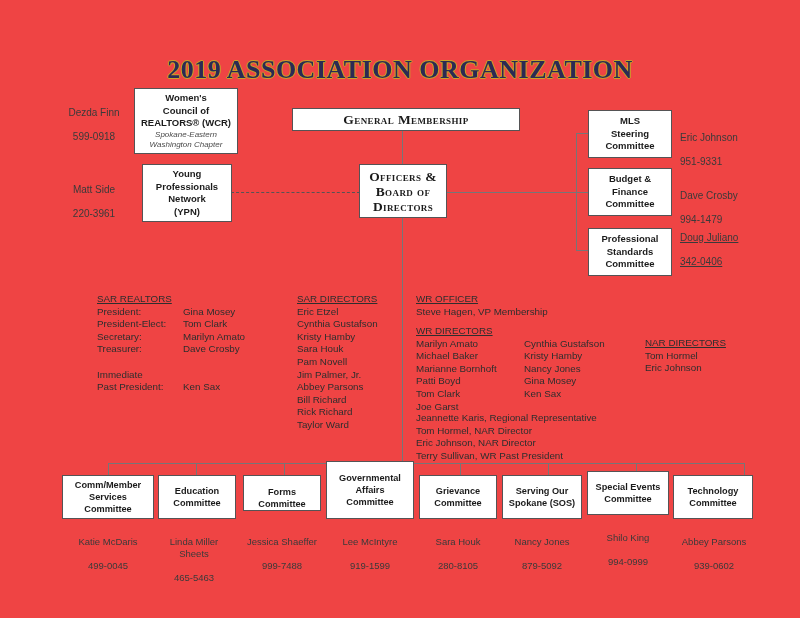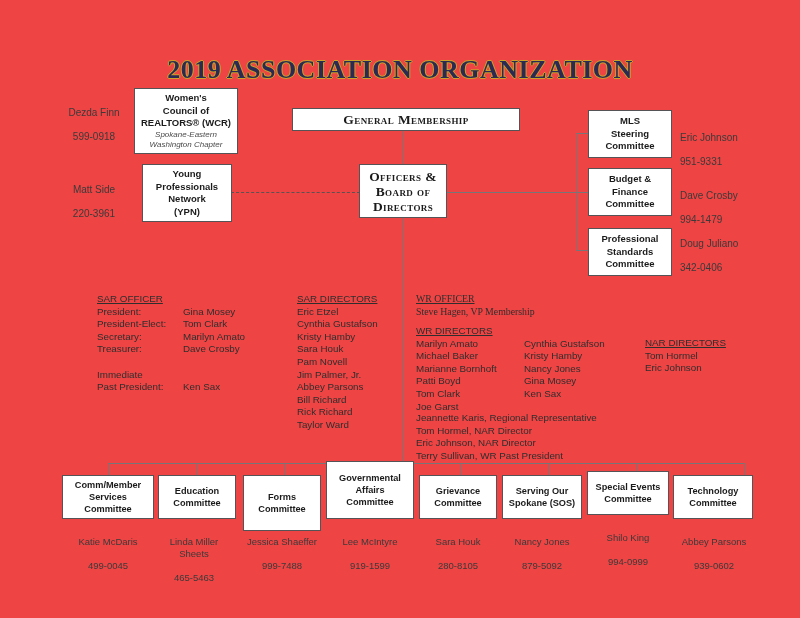--- a/index.html
+++ b/index.html
@@ -252,27 +252,27 @@
     <div>994-1479</div>
   </div>
 
   <div class="box" style="left:588px; top:228px; width:84px; height:48px;">
     <div class="box-inner">
       <span>Professional</span><br>
       <span>Standards</span><br>
       <span>Committee</span>
     </div>
   </div>
-  <div class="caption left" style="left:680px; top:226px; width:110px;">
+  <div class="caption left" style="left:680px; top:220px; width:110px;text-decoration:underline;">
     <div>Doug Juliano</div>
     <div>342-0406</div>
   </div>
 
   <div class="roster" style="left:97px; top:293px;">
-    <div class="rhead">SAR OFFICER</div>
+    <div class="rhead">SAR REALTORS</div>
     <div class="rrow">
       <span class="rlabel">President:</span>
       <span class="rname">Gina Mosey</span>
     </div>
     <div class="rrow">
       <span class="rlabel">President-Elect:</span>
       <span class="rname">Tom Clark</span>
     </div>
     <div class="rrow">
       <span class="rlabel">Secretary:</span>
@@ -297,21 +297,21 @@
     <div class="plain-line">Kristy Hamby</div>
     <div class="plain-line">Sara Houk</div>
     <div class="plain-line">Pam Novell</div>
     <div class="plain-line">Jim Palmer, Jr.</div>
     <div class="plain-line">Abbey Parsons</div>
     <div class="plain-line">Bill Richard</div>
     <div class="plain-line">Rick Richard</div>
     <div class="plain-line">Taylor Ward</div>
   </div>
 
-  <div class="roster" style="left:416px; top:293px;font-family:Liberation Serif, serif;">
+  <div class="roster" style="left:416px; top:293px;">
     <div class="rhead">WR OFFICER</div>
     <div class="plain-line">Steve Hagen, VP Membership</div>
   </div>
 
   <div class="roster" style="left:416px; top:325px;">
     <div class="rhead">WR DIRECTORS</div>
     <div class="rcols">
       <div class="rcol">
         <div class="plain-line">Marilyn Amato</div>
         <div class="plain-line">Michael Baker</div>
@@ -360,21 +360,21 @@
       <span>Education</span><br>
       <span>Committee</span>
     </span>
   </div>
   <div class="bottom-caption" style="left:148px; top:524px; width:92px;">
     <div>Linda Miller
 Sheets</div>
     <div>465-5463</div>
   </div>
 
-  <div class="bottom-box" style="left:243px; top:475px; width:78px; height:56px;">
+  <div class="bottom-box" style="left:243px; top:475px; width:78px; height:36px;align-items:flex-end;">
     <span>
       <span>Forms</span><br>
       <span>Committee</span>
     </span>
   </div>
   <div class="bottom-caption" style="left:234px; top:524px; width:96px;">
     <div>Jessica Shaeffer</div>
     <div>999-7488</div>
   </div>
 

